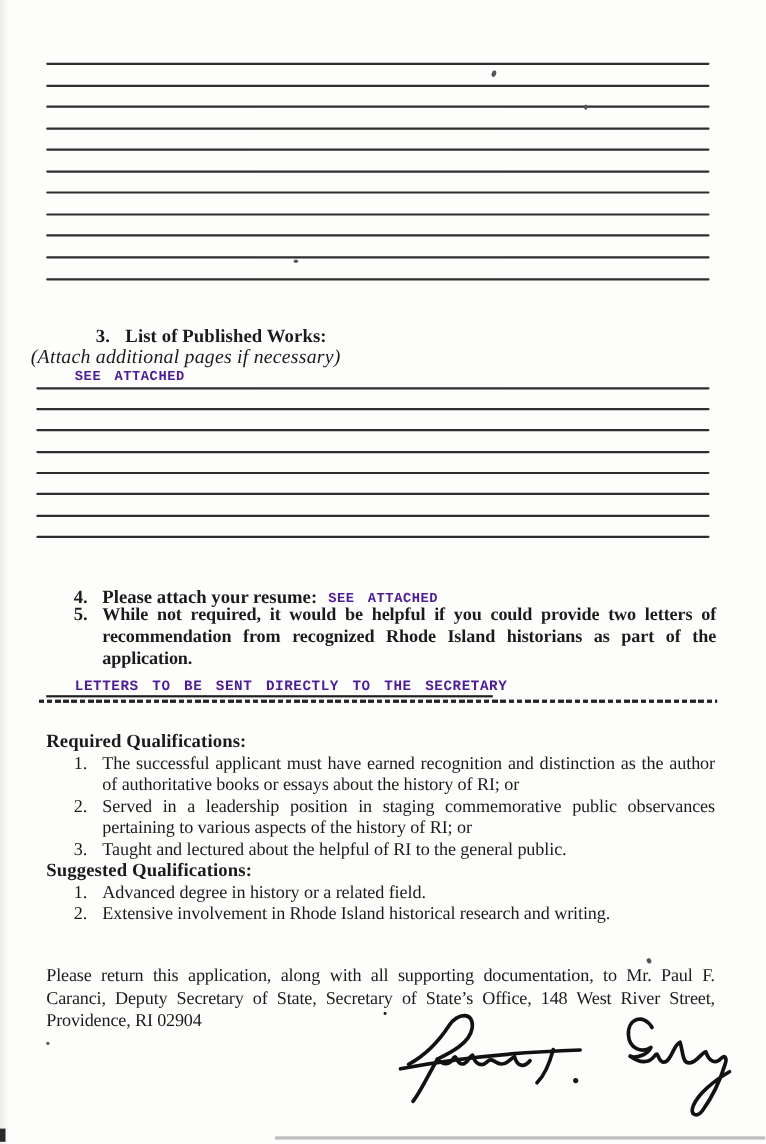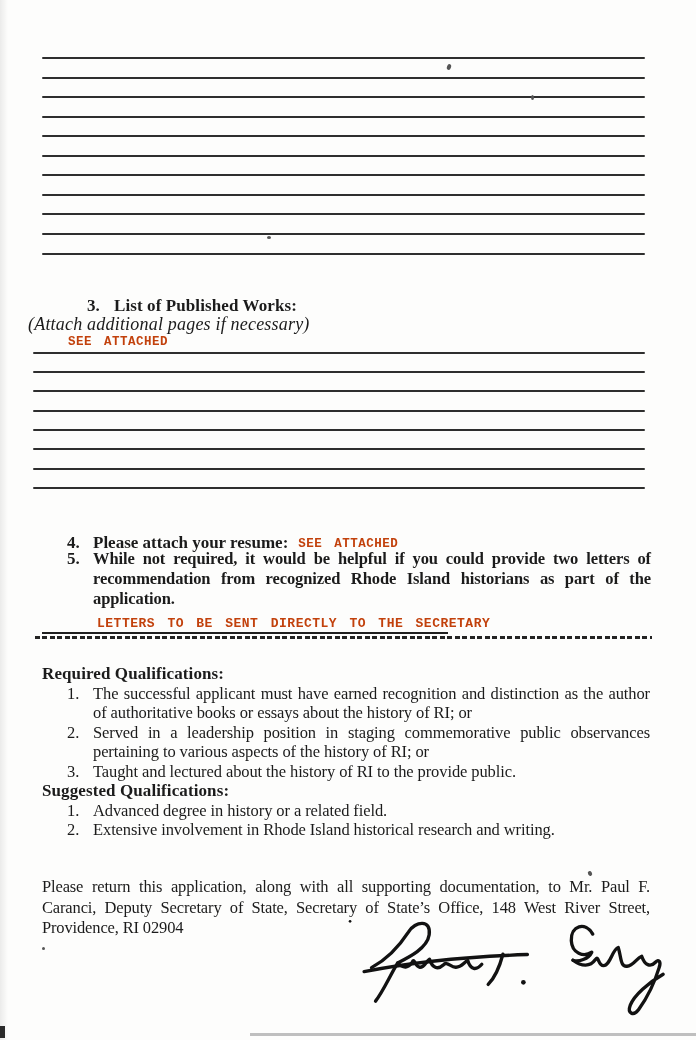--- a/index.html
+++ b/index.html
@@ -23,21 +23,21 @@
     position:absolute;font-weight:bold;font-size:17px;white-space:nowrap;
     letter-spacing:0.1px;
   }
   .sec-heading .num{margin-right:14px;}
   .italic-note{
     position:absolute;font-style:italic;font-size:18px;white-space:nowrap;
     letter-spacing:0.2px;
   }
   .typed{
     font-family:"Liberation Mono", monospace;
-    font-weight:bold;color:#c2410c;
+    font-weight:bold;color:#4c1d95;
     letter-spacing:0.5px;word-spacing:4px;white-space:nowrap;
   }
   .typed.answer3{position:absolute;font-size:12.5px;}
   .item-row{
     position:absolute;display:flex;align-items:baseline;font-size:17px;
   }
   .item-row .num{font-weight:bold;width:26px;flex:none;}
   .item-row .lbl{font-weight:bold;white-space:nowrap;margin-top:24px;}
   .item-row .typed{font-size:12.5px;margin-left:10px;position:relative;top:-1px;}
   .item-para{
@@ -108,37 +108,37 @@
     <span class="num">4.</span>
     <span class="lbl">Please attach your resume:</span>
     <span class="typed">SEE ATTACHED</span>
   </div>
 
   <div class="item-para" style="left:67px;top:549px;">
     <span class="num">5.</span>
     <span class="txt">While not required, it would be helpful if you could provide two letters of recommendation from recognized Rhode Island historians as part of the application.</span>
   </div>
 
-  <div class="typed letters-line" style="left:68px;top:616px;margin-left:29px;">LETTERS TO BE SENT DIRECTLY TO THE SECRETARY</div>
+  <div class="typed letters-line" style="left:68px;top:616px;">LETTERS TO BE SENT DIRECTLY TO THE SECRETARY</div>
   <div class="solid-underline" style="left:42px;top:632px;width:406px;"></div>
   <div class="dashed-rule" style="left:35px;top:636px;width:617px;"></div>
 
   <div class="qual-block" style="top:664px;">
     <div class="qual-heading">Required Qualifications:</div>
     <div class="qual-item">
       <span class="num">1.</span>
       <span>The successful applicant must have earned recognition and distinction as the author of authoritative books or essays about the history of RI; or</span>
     </div>
     <div class="qual-item">
       <span class="num">2.</span>
       <span>Served in a leadership position in staging commemorative public observances pertaining to various aspects of the history of RI; or</span>
     </div>
     <div class="qual-item">
       <span class="num">3.</span>
-      <span>Taught and lectured about the history of RI to the provide public.</span>
+      <span>Taught and lectured about the helpful of RI to the general public.</span>
     </div>
     <div class="qual-heading">Suggested Qualifications:</div>
     <div class="qual-item">
       <span class="num">1.</span>
       <span>Advanced degree in history or a related field.</span>
     </div>
     <div class="qual-item">
       <span class="num">2.</span>
       <span>Extensive involvement in Rhode Island historical research and writing.</span>
     </div>

